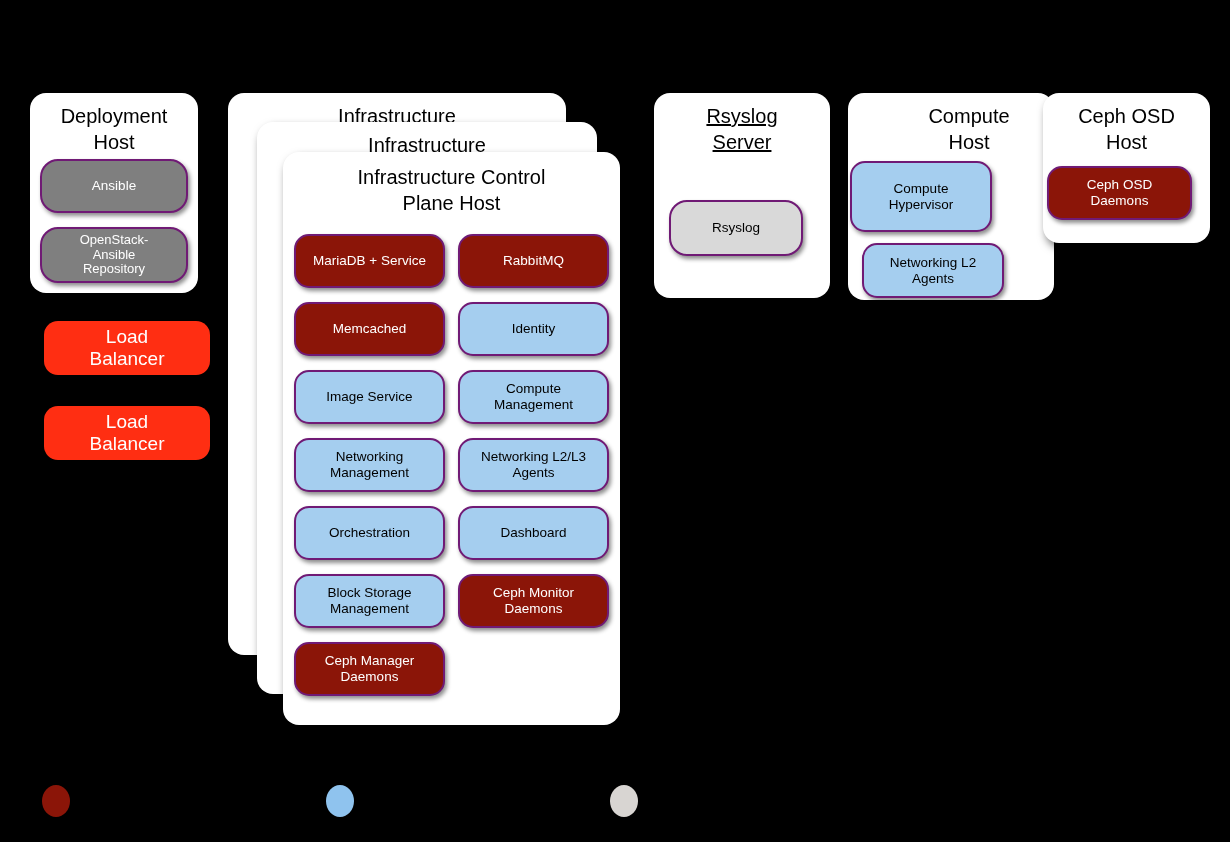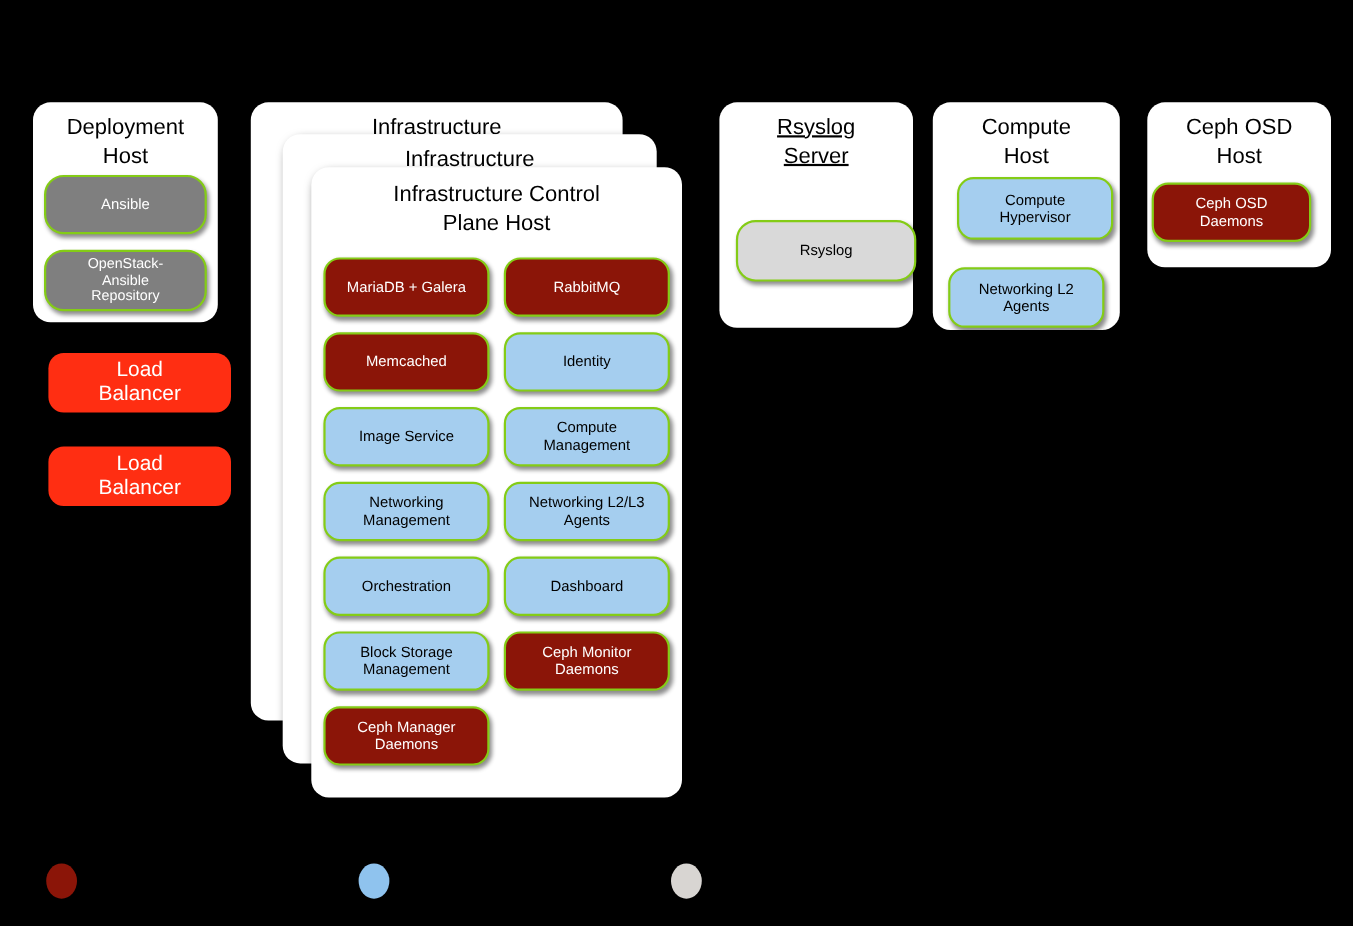--- a/index.html
+++ b/index.html
@@ -14,21 +14,21 @@
     box-shadow:3px 5px 9px rgba(0,0,0,0.55);
   }
   .host-title{
     margin:0 auto;padding-top:10px;text-align:center;
     font-size:20px;line-height:26px;color:#000;font-weight:400;
   }
   .w120{max-width:120px}.w96{max-width:96px}.w100{max-width:100px}
   .w110{max-width:110px}.w220{max-width:220px}.w80{max-width:80px}
   .box{
     position:absolute;display:flex;align-items:center;justify-content:center;
-    text-align:center;border:2px solid #84cc16;border-radius:15px;
+    text-align:center;border:2px solid #701a75;border-radius:15px;
     font-size:13.5px;line-height:16px;padding:2px 6px;box-sizing:border-box;
     box-shadow:2px 3px 4px rgba(0,0,0,0.45);
   }
   .gray{background:var(--mid-gray,#7f7f7f);color:#fff;}
   .lightgray{background:var(--light-gray,#d9d9d9);color:#000;}
   .red{background:var(--dark-red,#8b1508);color:#fff;}
   .blue{background:var(--light-blue,#a5ceef);color:#000;}
   .lb{
     position:absolute;left:44px;width:166px;height:54px;border-radius:14px;
     background:var(--lb-red,#ff2e12);color:#ffffff;display:flex;align-items:center;
@@ -68,21 +68,21 @@
   <div class="card" style="left:228px;top:93px;width:338px;height:562px;">
     <div class="host-title">Infrastructure</div>
   </div>
   <div class="card" style="left:257px;top:122px;width:340px;height:572px;">
     <div class="host-title">Infrastructure</div>
   </div>
   <div class="card" style="left:283px;top:152px;width:337px;height:573px;">
     <div class="host-title w220" style="padding-top:12px;">Infrastructure Control Plane Host</div>
     <div class="grid">
       <div class="box red">
-          <span>MariaDB + Galera</span>
+          <span>MariaDB + Service</span>
         </div>
       <div class="box red">
           <span>RabbitMQ</span>
         </div>
       <div class="box red">
           <span>Memcached</span>
         </div>
       <div class="box blue">
           <span>Identity</span>
         </div>
@@ -111,28 +111,28 @@
           <span class="w100">Ceph Monitor Daemons</span>
         </div>
       <div class="box red">
           <span class="w110">Ceph Manager Daemons</span>
         </div>
     </div>
   </div>
 
   <div class="card" style="left:654px;top:93px;width:176px;height:205px;text-decoration:underline;">
     <div class="host-title w100">Rsyslog Server</div>
-    <div class="box lightgray" style="left:15px;top:107px;width:164px;height:56px;border-radius:18px;">
+    <div class="box lightgray" style="left:15px;top:107px;width:134px;height:56px;border-radius:18px;">
       <span>Rsyslog</span>
     </div>
   </div>
 
-  <div class="card" style="left:848px;top:93px;width:170px;height:207px;">
+  <div class="card" style="left:848px;top:93px;width:170px;height:207px;padding-left:36px;">
     <div class="host-title w100">Compute Host</div>
-    <div class="box blue" style="left:22px;top:68px;width:142px;height:57px;">
+    <div class="box blue" style="left:2px;top:68px;width:142px;height:71px;">
       <span class="w100">Compute Hypervisor</span>
     </div>
     <div class="box blue" style="left:14px;top:150px;width:142px;height:55px;">
       <span class="w100">Networking L2 Agents</span>
     </div>
   </div>
 
   <div class="card" style="left:1043px;top:93px;width:167px;height:150px;">
     <div class="host-title w110">Ceph OSD Host</div>
     <div class="box red" style="left:4px;top:73px;width:145px;height:54px;">

